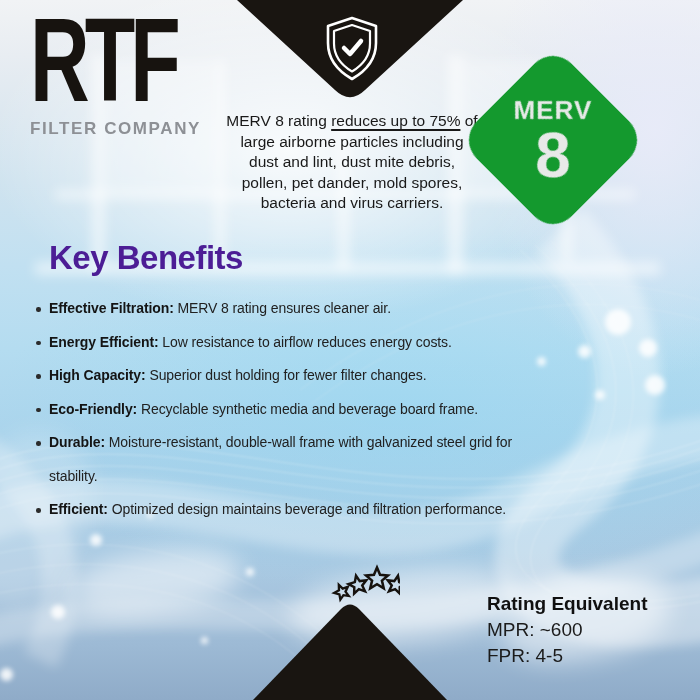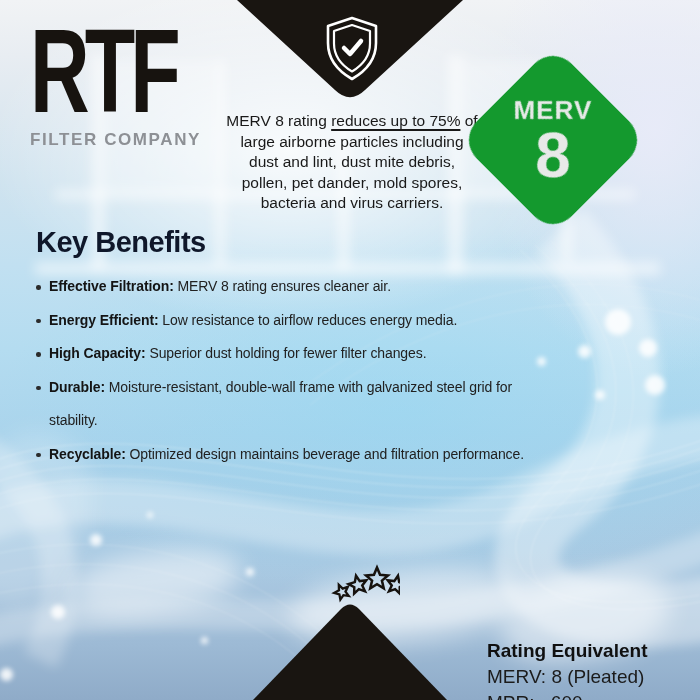--- a/index.html
+++ b/index.html
@@ -43,21 +43,21 @@
   .bk5{left:595px;top:390px;width:10px;height:10px;}
   .bk6{left:537px;top:357px;width:9px;height:9px;}
   .bk7{left:90px;top:534px;width:12px;height:12px;}
   .bk8{left:51px;top:605px;width:14px;height:14px;}
   .bk9{left:0px;top:668px;width:13px;height:13px;}
   .bk10{left:246px;top:568px;width:8px;height:8px;}
   .bk11{left:147px;top:512px;width:6px;height:6px;}
   .bk12{left:201px;top:637px;width:7px;height:7px;}
 
   
-  .logo{position:absolute;left:30px;top:21px;}
+  .logo{position:absolute;left:30px;top:10px;}
   .logo-rtf{
     font-weight:bold;font-size:118px;line-height:.86;letter-spacing:-7px;
     color:#17130f;transform:scaleX(.70);transform-origin:left top;
   }
   .logo-sub{margin-top:8px;font-size:17px;font-weight:bold;letter-spacing:1.6px;color:#8d9095;}
 
   
   .top-ribbon{position:absolute;left:0;top:0;}
   .shield{position:absolute;left:320px;top:15px;}
 
@@ -76,35 +76,35 @@
   .badge-content{
     position:absolute;inset:0;transform:rotate(-45deg);
     display:flex;flex-direction:column;align-items:center;justify-content:center;
     color:#e7e9e8;
   }
   .badge-merv{font-size:26px;font-weight:bold;letter-spacing:1px;}
   .badge-8{font-size:64px;font-weight:bold;line-height:.9;margin-top:1px;}
 
   
   .benefits{position:absolute;left:34px;top:224px;width:640px;color:#212121;}
-  .benefits h2{font-size:29px;font-weight:bold;letter-spacing:-.5px;color:#0f172a;margin:2px;}
+  .benefits h2{font-size:33px;font-weight:bold;letter-spacing:-.5px;color:#4c1d95;margin:15px;}
   .benefits ul{list-style:none;margin:11px 0 0;padding:0;font-size:14px;letter-spacing:-.1px;}
   .benefits li{position:relative;padding-left:15px;line-height:33.5px;white-space:nowrap;}
   .benefits li.wrap{white-space:normal;}
   .benefits li::before{
     content:"";position:absolute;left:2px;top:15px;width:4.5px;height:4.5px;
     border-radius:50%;background:#2b2b2b;
   }
   .benefits .b{font-weight:bold;color:#141414;}
 
   
   .stars{position:absolute;left:300px;top:558px;}
   .bottom-ribbon{position:absolute;left:0;bottom:0;}
   .rating{position:absolute;left:487px;top:591px;font-size:19px;line-height:26px;color:#1b1b1b;}
-  .rating-title{font-weight:bold;color:#101010;margin-top:47px;}
+  .rating-title{font-weight:bold;color:#101010;}
 </style>
 </head>
 <body>
 
 <div class="canvas">
 
   <div class="bg"></div>
 
   <div class="windows">
     <div class="wp wp1"></div>
@@ -187,24 +187,25 @@
     <div class="badge-content">
       <div class="badge-merv">MERV</div>
       <div class="badge-8">8</div>
     </div>
   </div>
 
   <div class="benefits">
     <h2>Key Benefits</h2>
     <ul>
       <li><span class="b">Effective Filtration:</span><span> MERV 8 rating ensures cleaner air.</span></li>
-      <li><span class="b">Energy Efficient:</span><span> Low resistance to airflow reduces energy media.</span></li>
+      <li><span class="b">Energy Efficient:</span><span> Low resistance to airflow reduces energy costs.</span></li>
       <li><span class="b">High Capacity:</span><span> Superior dust holding for fewer filter changes.</span></li>
+      <li><span class="b">Eco-Friendly:</span><span> Recyclable synthetic media and beverage board frame.</span></li>
       <li class="wrap"><span class="b">Durable:</span><span> Moisture-resistant, double-wall frame with galvanized steel grid for</span><br><span>stability.</span></li>
-      <li><span class="b">Recyclable:</span><span> Optimized design maintains beverage and filtration performance.</span></li>
+      <li><span class="b">Efficient:</span><span> Optimized design maintains beverage and filtration performance.</span></li>
     </ul>
   </div>
 
   <svg class="stars" width="100" height="46" viewBox="0 0 46 46" style="width:100px;height:46px">
     <g fill="none" stroke="#16120e">
       <g transform="translate(15,34) rotate(-24) scale(0.78)">
         <path d="M0,-10 L2.64,-3.64 L9.51,-3.09 L4.28,1.39 L5.88,8.09 L0,4.5 L-5.88,8.09 L-4.28,1.39 L-9.51,-3.09 L-2.64,-3.64 Z" stroke-width="3"></path>
       </g>
       <g transform="translate(31,27) rotate(-12) scale(0.95)">
         <path d="M0,-10 L2.64,-3.64 L9.51,-3.09 L4.28,1.39 L5.88,8.09 L0,4.5 L-5.88,8.09 L-4.28,1.39 L-9.51,-3.09 L-2.64,-3.64 Z" stroke-width="2.6"></path>
@@ -220,18 +221,17 @@
       </g>
     </g>
   </svg>
 
   <svg class="bottom-ribbon" width="700" height="105" viewBox="0 0 700 105">
     <path d="M253 105 L341 14 Q350 5 359 14 L447 105 Z" fill="#191511"></path>
   </svg>
 
   <div class="rating">
     <div class="rating-title">Rating Equivalent</div>
-    <div>MERV: 8 (Pleated)</div>
     <div>MPR: ~600</div>
     <div>FPR: 4-5</div>
   </div>
 
 </div>
 
 </body></html>

